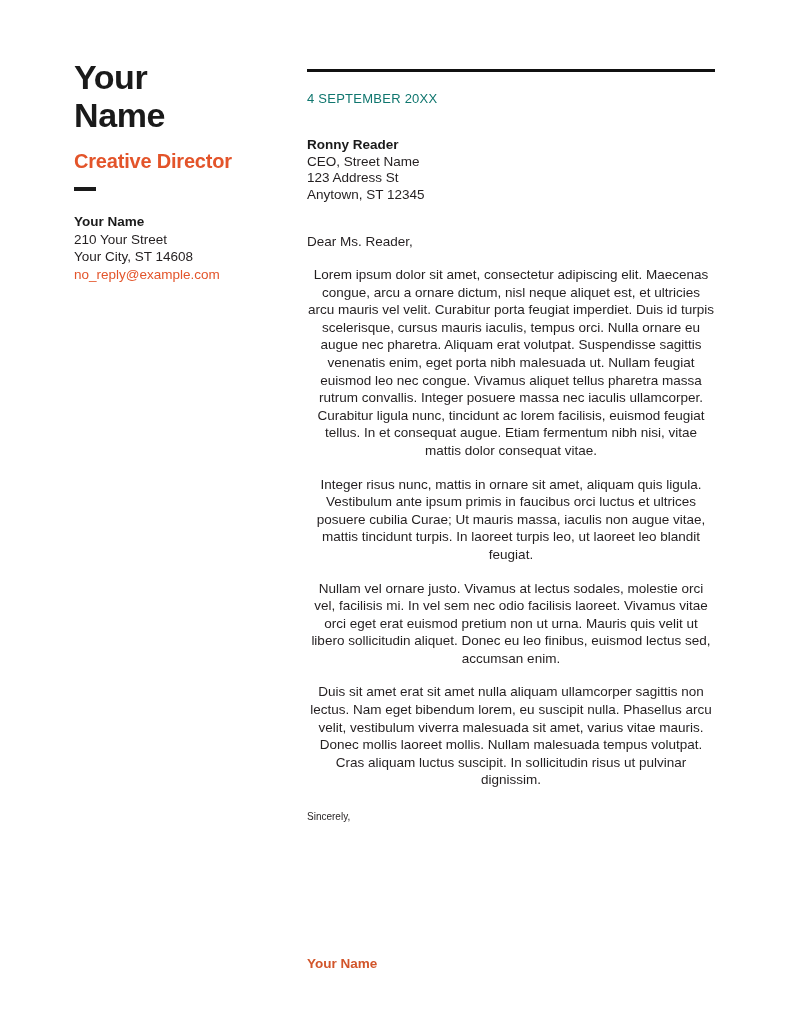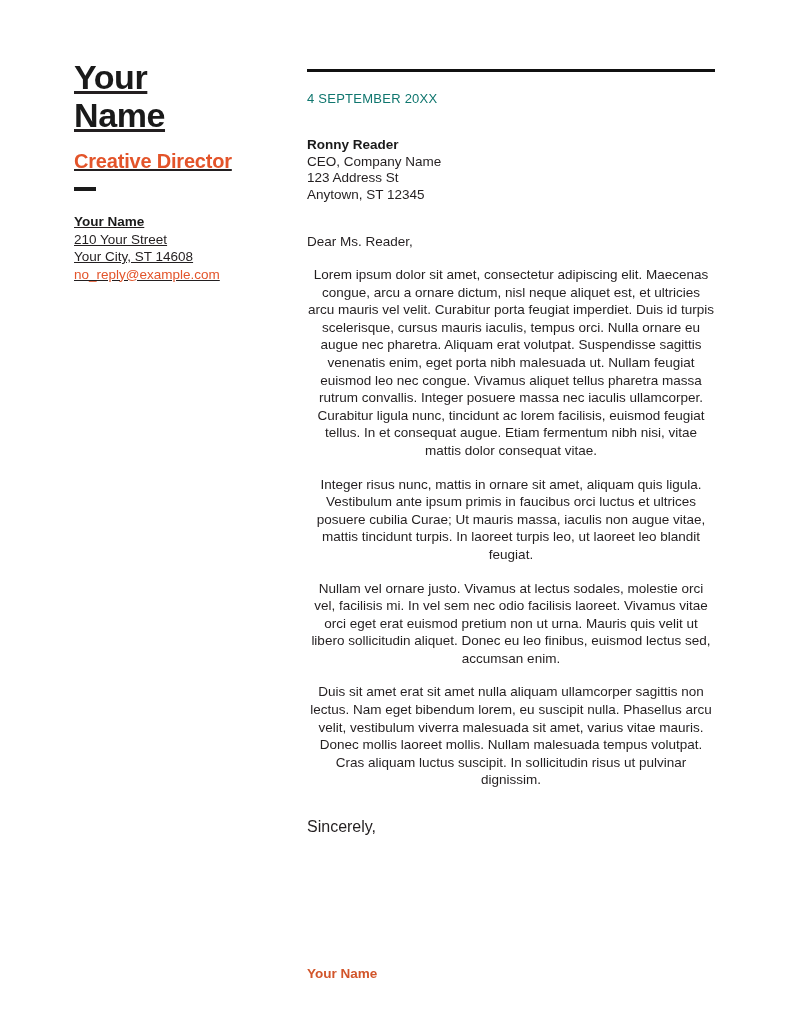--- a/index.html
+++ b/index.html
@@ -22,21 +22,20 @@
     height: 1024px;
     background: #ffffff;
   }
 
   
   .sidebar {
     position: absolute;
     left: 74px;
     top: 58px;
     width: 205px;
-    text-decoration: underline;
   }
 
   .sender-name {
     font-size: 34px;
     line-height: 38px;
     font-weight: bold;
     letter-spacing: -0.4px;
     color: #1a1a1a;
     margin: 0;
   }
@@ -117,22 +116,22 @@
 
   .body-paragraph {
     margin-top: 16px;
     font-size: 13.5px;
     line-height: 17.6px;
     color: #231f20;
     text-align: center;
   }
 
   .closing {
-    margin-top: 29px;
-    font-size: 16px;
+    margin-top: 19px;
+    font-size: 10px;
     line-height: 17px;
     color: #231f20;
   }
 
   .signature {
     margin-top: 130px;
     font-size: 13.5px;
     line-height: 17px;
     font-weight: bold;
     color: #d2552a;
@@ -164,21 +163,21 @@
   </div>
 
   <div class="letter">
 
     <div class="top-rule"></div>
 
     <div class="letter-date">4 SEPTEMBER 20XX</div>
 
     <div class="recipient">
       <div class="recipient-name">Ronny Reader</div>
-      <div>CEO, Company Name</div>
+      <div>CEO, Street Name</div>
       <div>123 Address St</div>
       <div>Anytown, ST 12345</div>
     </div>
 
     <div class="salutation">Dear Ms. Reader,</div>
 
     <p class="body-paragraph">Lorem ipsum dolor sit amet, consectetur adipiscing elit. Maecenas congue, arcu a ornare dictum, nisl neque aliquet est, et ultricies arcu mauris vel velit. Curabitur porta feugiat imperdiet. Duis id turpis scelerisque, cursus mauris iaculis, tempus orci. Nulla ornare eu augue nec pharetra. Aliquam erat volutpat. Suspendisse sagittis venenatis enim, eget porta nibh malesuada ut. Nullam feugiat euismod leo nec congue. Vivamus aliquet tellus pharetra massa rutrum convallis. Integer posuere massa nec iaculis ullamcorper. Curabitur ligula nunc, tincidunt ac lorem facilisis, euismod feugiat tellus. In et consequat augue. Etiam fermentum nibh nisi, vitae mattis dolor consequat vitae.</p>
     <p class="body-paragraph">Integer risus nunc, mattis in ornare sit amet, aliquam quis ligula. Vestibulum ante ipsum primis in faucibus orci luctus et ultrices posuere cubilia Curae; Ut mauris massa, iaculis non augue vitae, mattis tincidunt turpis. In laoreet turpis leo, ut laoreet leo blandit feugiat.</p>
     <p class="body-paragraph">Nullam vel ornare justo. Vivamus at lectus sodales, molestie orci vel, facilisis mi. In vel sem nec odio facilisis laoreet. Vivamus vitae orci eget erat euismod pretium non ut urna. Mauris quis velit ut libero sollicitudin aliquet. Donec eu leo finibus, euismod lectus sed, accumsan enim.</p>
     <p class="body-paragraph">Duis sit amet erat sit amet nulla aliquam ullamcorper sagittis non lectus. Nam eget bibendum lorem, eu suscipit nulla. Phasellus arcu velit, vestibulum viverra malesuada sit amet, varius vitae mauris. Donec mollis laoreet mollis. Nullam malesuada tempus volutpat. Cras aliquam luctus suscipit. In sollicitudin risus ut pulvinar dignissim.</p>

